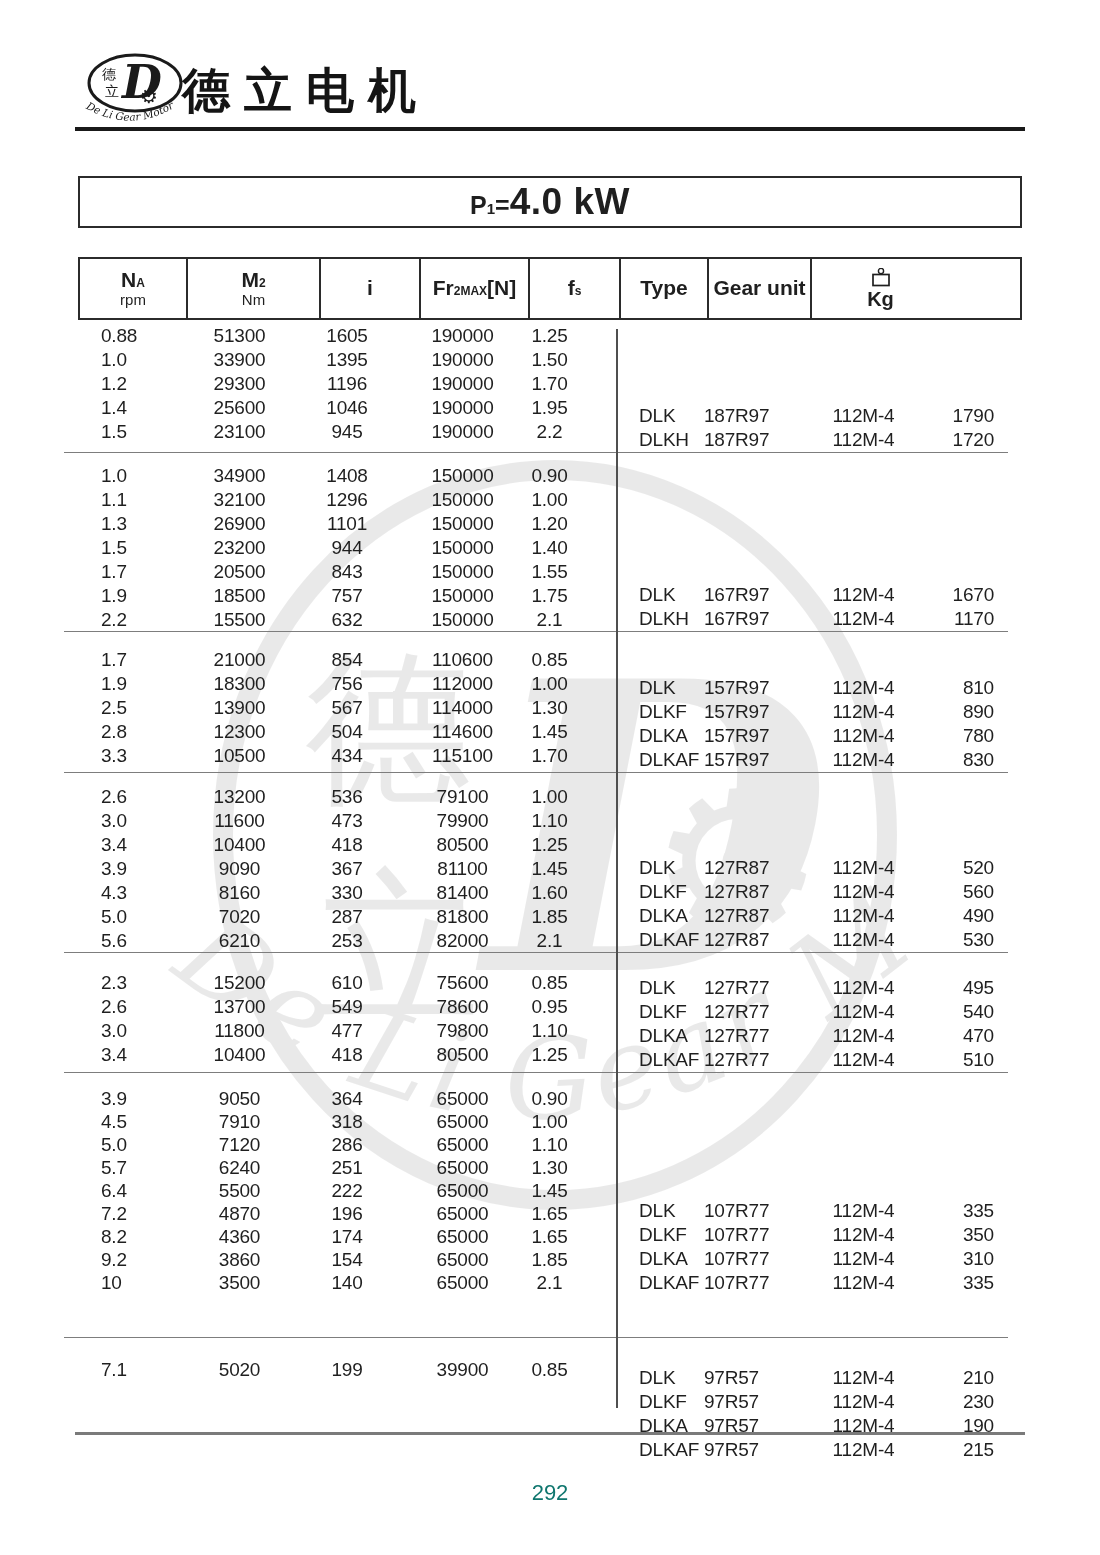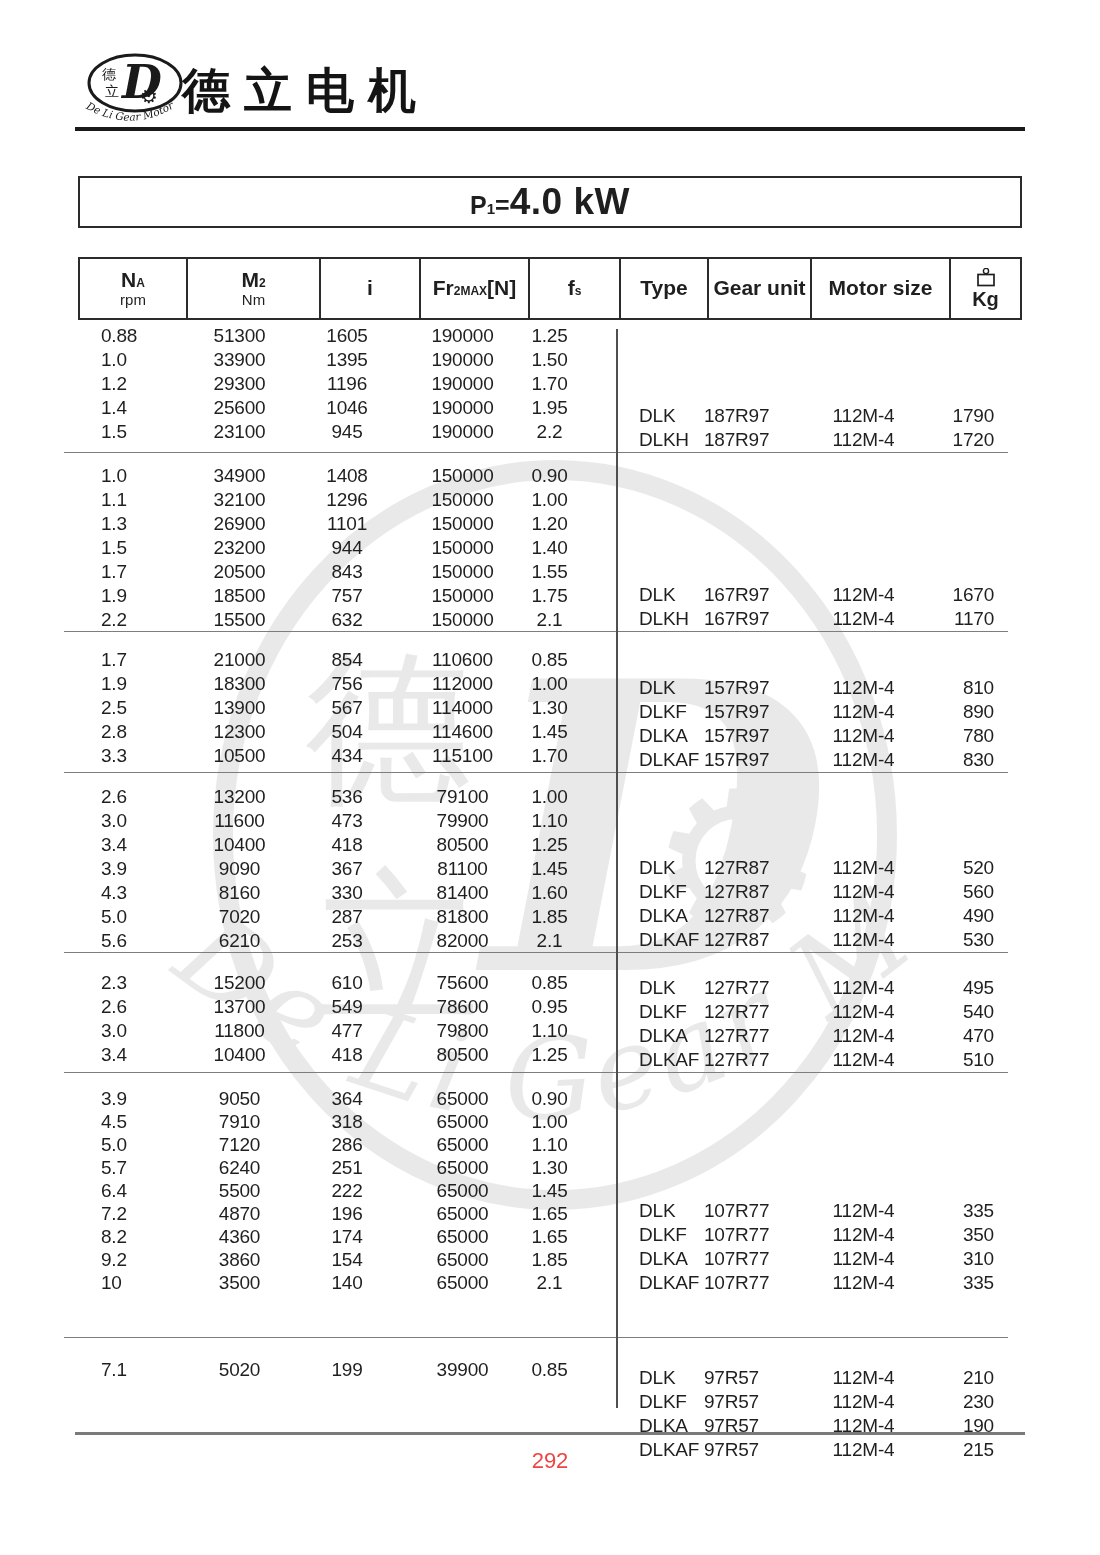--- a/index.html
+++ b/index.html
@@ -73,21 +73,21 @@
   .c-fs{text-align:center;padding-right:16px;}
   .c-type{text-align:left;padding-left:36px;}
   .c-gear{text-align:left;padding-left:13px;}
   .c-motor{text-align:center;}
   .c-kg{text-align:right;padding-right:14px;}
 
   #v-divider{left:616px;top:329px;width:2px;height:1079px;background:#4f4f4f;}
 
   
   #bottom-rule{left:75px;top:1432px;width:950px;height:3px;background:#7a7a7a;}
-  #page-number{left:78px;top:1448px;width:944px;text-align:center;font-size:22px;color:#ef4444;}
+  #page-number{left:78px;top:1480px;width:944px;text-align:center;font-size:22px;color:#0f766e;}
 </style>
 </head>
 <body>
 
 <svg class="abs" id="brand-logo" width="112" height="92" viewBox="0 0 112 92">
   <ellipse cx="57" cy="35" rx="46" ry="28" fill="none" stroke="#1a1a1a" stroke-width="3"></ellipse>
   <text x="24" y="31" font-size="14" fill="#1a1a1a" font-family="DejaVu Sans, sans-serif">德</text>
   <text x="27" y="48" font-size="14" fill="#1a1a1a" font-family="DejaVu Sans, sans-serif">立</text>
   <text x="44" y="50" font-size="46" font-style="italic" font-weight="bold" fill="#1a1a1a" font-family="DejaVu Serif, serif">D</text>
   <text x="62" y="55" font-size="20" fill="#1a1a1a" font-family="DejaVu Sans, sans-serif">⚙</text>
@@ -140,23 +140,20 @@
     <div class="hcell">
       <div class="hmain">f<span class="hsub">s</span></div>
     </div>
     <div class="hcell">
       <div class="hmain">Type</div>
     </div>
     <div class="hcell">
       <div class="hmain">Gear unit</div>
     </div>
     <div class="hcell">
-      <div class="hmain">Motor size</div>
-    </div>
-    <div class="hcell">
       <svg class="wicon" width="24" height="20" viewBox="0 0 24 20">
         <circle cx="12" cy="3" r="2.6" fill="none" stroke="#1f1f1f" stroke-width="1.4"></circle>
         <rect x="4" y="6.5" width="16" height="11" fill="none" stroke="#1f1f1f" stroke-width="1.7"></rect>
       </svg>
       <div class="hmain light">Kg</div>
     </div>
   </div>
 
 <div class="abs" id="table-body">
     <div class="block first" style="height: 160px;">

